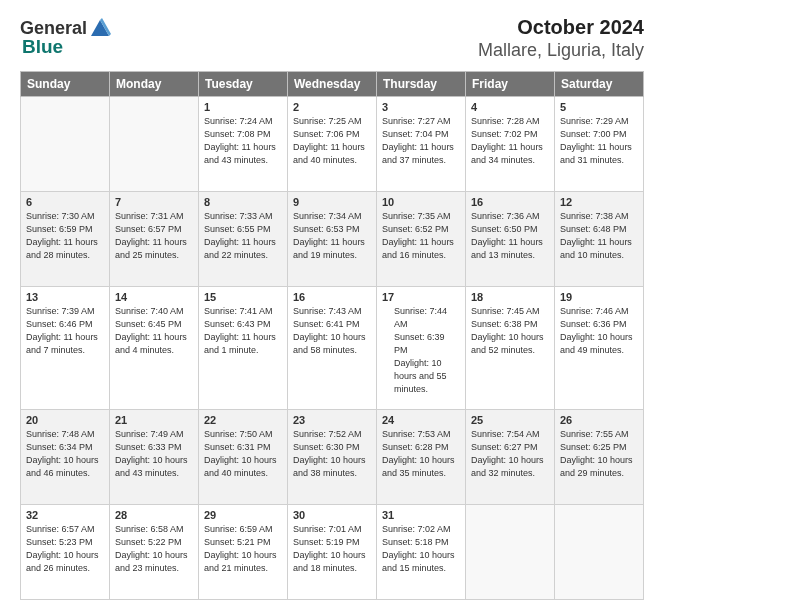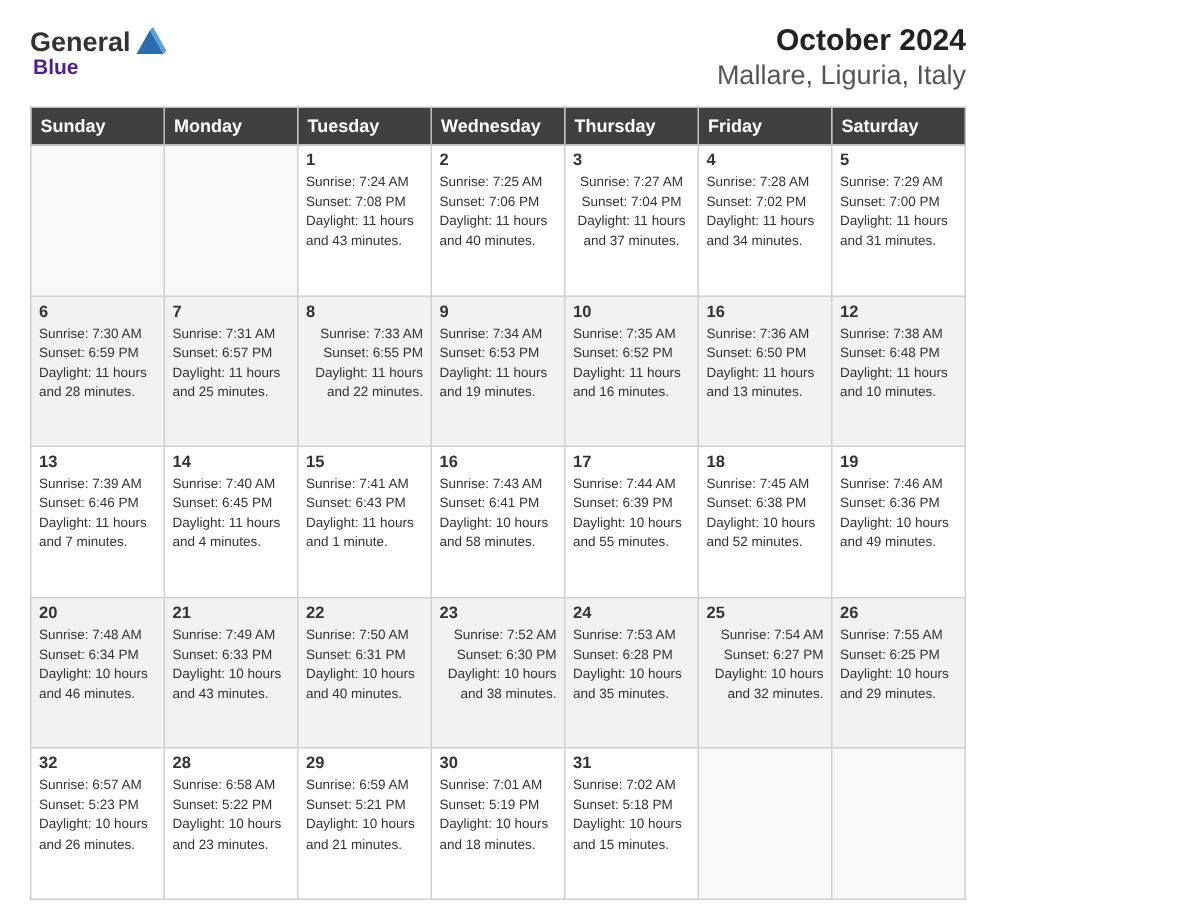--- a/index.html
+++ b/index.html
@@ -27,23 +27,23 @@
       display: flex;
       align-items: center;
       gap: 0;
     }
     .logo-text-general {
       font-size: 18px;
       font-weight: bold;
       color: #333;
     }
     .logo-text-blue {
-      font-size: 14px;
-      font-weight: bold;
-      color: #4c1d95;
+      font-size: 19px;
+      font-weight: bold;
+      color: #0f766e;
     }
     .logo-icon {
       width: 22px;
       height: 22px;
       margin-left: 2px;
       margin-bottom: 2px;
     }
     .title-block {
       text-align: right;
     }
@@ -57,21 +57,21 @@
       font-size: 18px;
       color: #555;
       margin-top: 2px;
     }
     .calendar {
       width: 100%;
       border-collapse: collapse;
       flex: 1;
     }
     .calendar th {
-      background: #404040;
+      background: #737373;
       color: #fff;
       font-size: 12px;
       font-weight: bold;
       text-align: left;
       padding: 5px 6px;
       border: 1px solid #c0c0c0;
     }
     .calendar td {
       border: 1px solid #d0d0d0;
       vertical-align: top;
@@ -146,21 +146,21 @@
 Daylight: 11 hours and 43 minutes.</div>
           </td>
           <td>
             <span class="day-num">2</span>
             <div class="day-info" style="white-space: pre-line;">Sunrise: 7:25 AM
 Sunset: 7:06 PM
 Daylight: 11 hours and 40 minutes.</div>
           </td>
           <td>
             <span class="day-num">3</span>
-            <div class="day-info" style="white-space: pre-line; text-align: center;">Sunrise: 7:27 AM
+            <div class="day-info" style="white-space: pre-line;">Sunrise: 7:27 AM
 Sunset: 7:04 PM
 Daylight: 11 hours and 37 minutes.</div>
           </td>
           <td>
             <span class="day-num">4</span>
             <div class="day-info" style="white-space: pre-line;">Sunrise: 7:28 AM
 Sunset: 7:02 PM
 Daylight: 11 hours and 34 minutes.</div>
           </td>
           <td>
@@ -178,21 +178,21 @@
 Daylight: 11 hours and 28 minutes.</div>
           </td>
           <td>
             <span class="day-num">7</span>
             <div class="day-info" style="white-space: pre-line;">Sunrise: 7:31 AM
 Sunset: 6:57 PM
 Daylight: 11 hours and 25 minutes.</div>
           </td>
           <td>
             <span class="day-num">8</span>
-            <div class="day-info" style="white-space: pre-line; text-align: right;">Sunrise: 7:33 AM
+            <div class="day-info" style="white-space: pre-line;">Sunrise: 7:33 AM
 Sunset: 6:55 PM
 Daylight: 11 hours and 22 minutes.</div>
           </td>
           <td>
             <span class="day-num">9</span>
             <div class="day-info" style="white-space: pre-line;">Sunrise: 7:34 AM
 Sunset: 6:53 PM
 Daylight: 11 hours and 19 minutes.</div>
           </td>
           <td>
@@ -234,21 +234,21 @@
 Daylight: 11 hours and 1 minute.</div>
           </td>
           <td>
             <span class="day-num">16</span>
             <div class="day-info" style="white-space: pre-line;">Sunrise: 7:43 AM
 Sunset: 6:41 PM
 Daylight: 10 hours and 58 minutes.</div>
           </td>
           <td>
             <span class="day-num">17</span>
-            <div class="day-info" style="white-space: pre-line;">Sunrise: 7:44 AM
+            <div class="day-info" style="white-space: pre-line; margin-left: 12px;">Sunrise: 7:44 AM
 Sunset: 6:39 PM
 Daylight: 10 hours and 55 minutes.</div>
           </td>
           <td>
             <span class="day-num">18</span>
             <div class="day-info" style="white-space: pre-line;">Sunrise: 7:45 AM
 Sunset: 6:38 PM
 Daylight: 10 hours and 52 minutes.</div>
           </td>
           <td>
@@ -272,33 +272,33 @@
 Daylight: 10 hours and 43 minutes.</div>
           </td>
           <td>
             <span class="day-num">22</span>
             <div class="day-info" style="white-space: pre-line;">Sunrise: 7:50 AM
 Sunset: 6:31 PM
 Daylight: 10 hours and 40 minutes.</div>
           </td>
           <td>
             <span class="day-num">23</span>
-            <div class="day-info" style="white-space: pre-line; text-align: right;">Sunrise: 7:52 AM
+            <div class="day-info" style="white-space: pre-line;">Sunrise: 7:52 AM
 Sunset: 6:30 PM
 Daylight: 10 hours and 38 minutes.</div>
           </td>
           <td>
             <span class="day-num">24</span>
             <div class="day-info" style="white-space: pre-line;">Sunrise: 7:53 AM
 Sunset: 6:28 PM
 Daylight: 10 hours and 35 minutes.</div>
           </td>
           <td>
             <span class="day-num">25</span>
-            <div class="day-info" style="white-space: pre-line; text-align: right;">Sunrise: 7:54 AM
+            <div class="day-info" style="white-space: pre-line;">Sunrise: 7:54 AM
 Sunset: 6:27 PM
 Daylight: 10 hours and 32 minutes.</div>
           </td>
           <td>
             <span class="day-num">26</span>
             <div class="day-info" style="white-space: pre-line;">Sunrise: 7:55 AM
 Sunset: 6:25 PM
 Daylight: 10 hours and 29 minutes.</div>
           </td>
         </tr>

